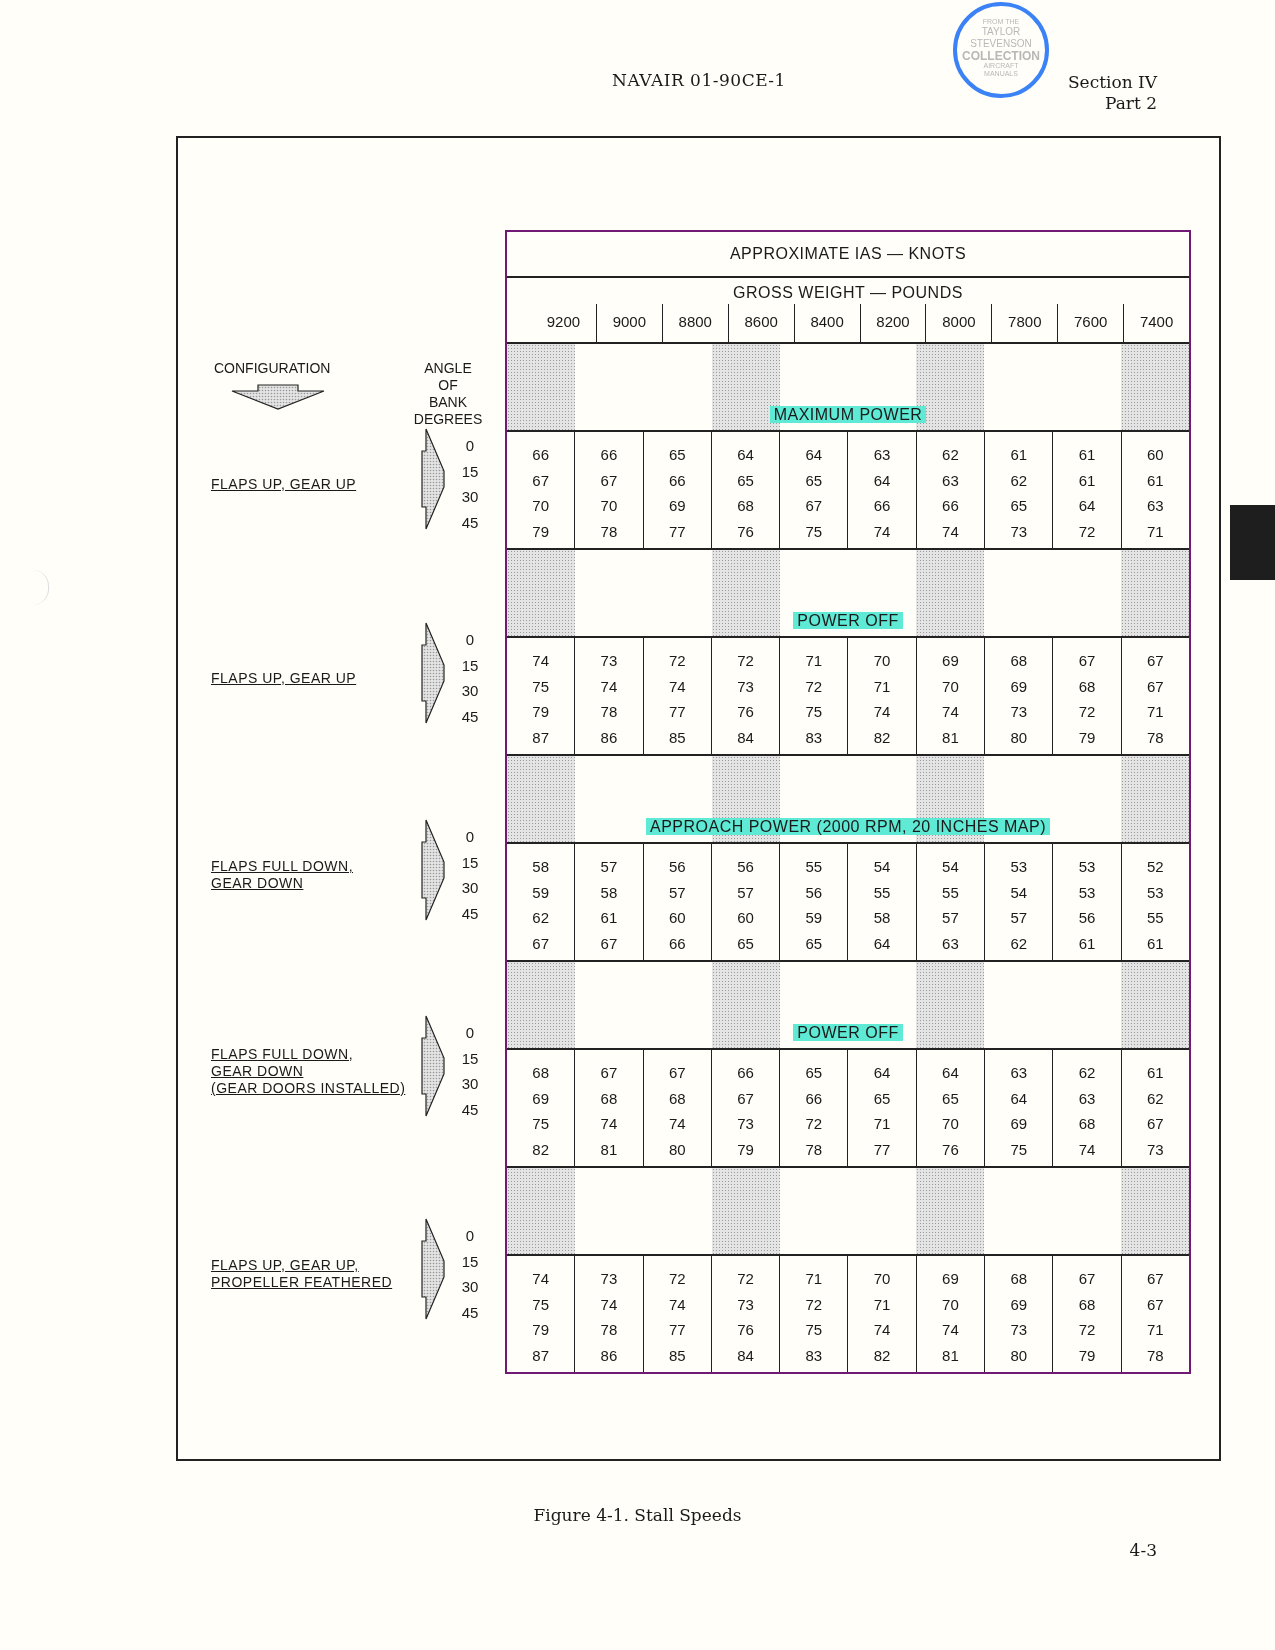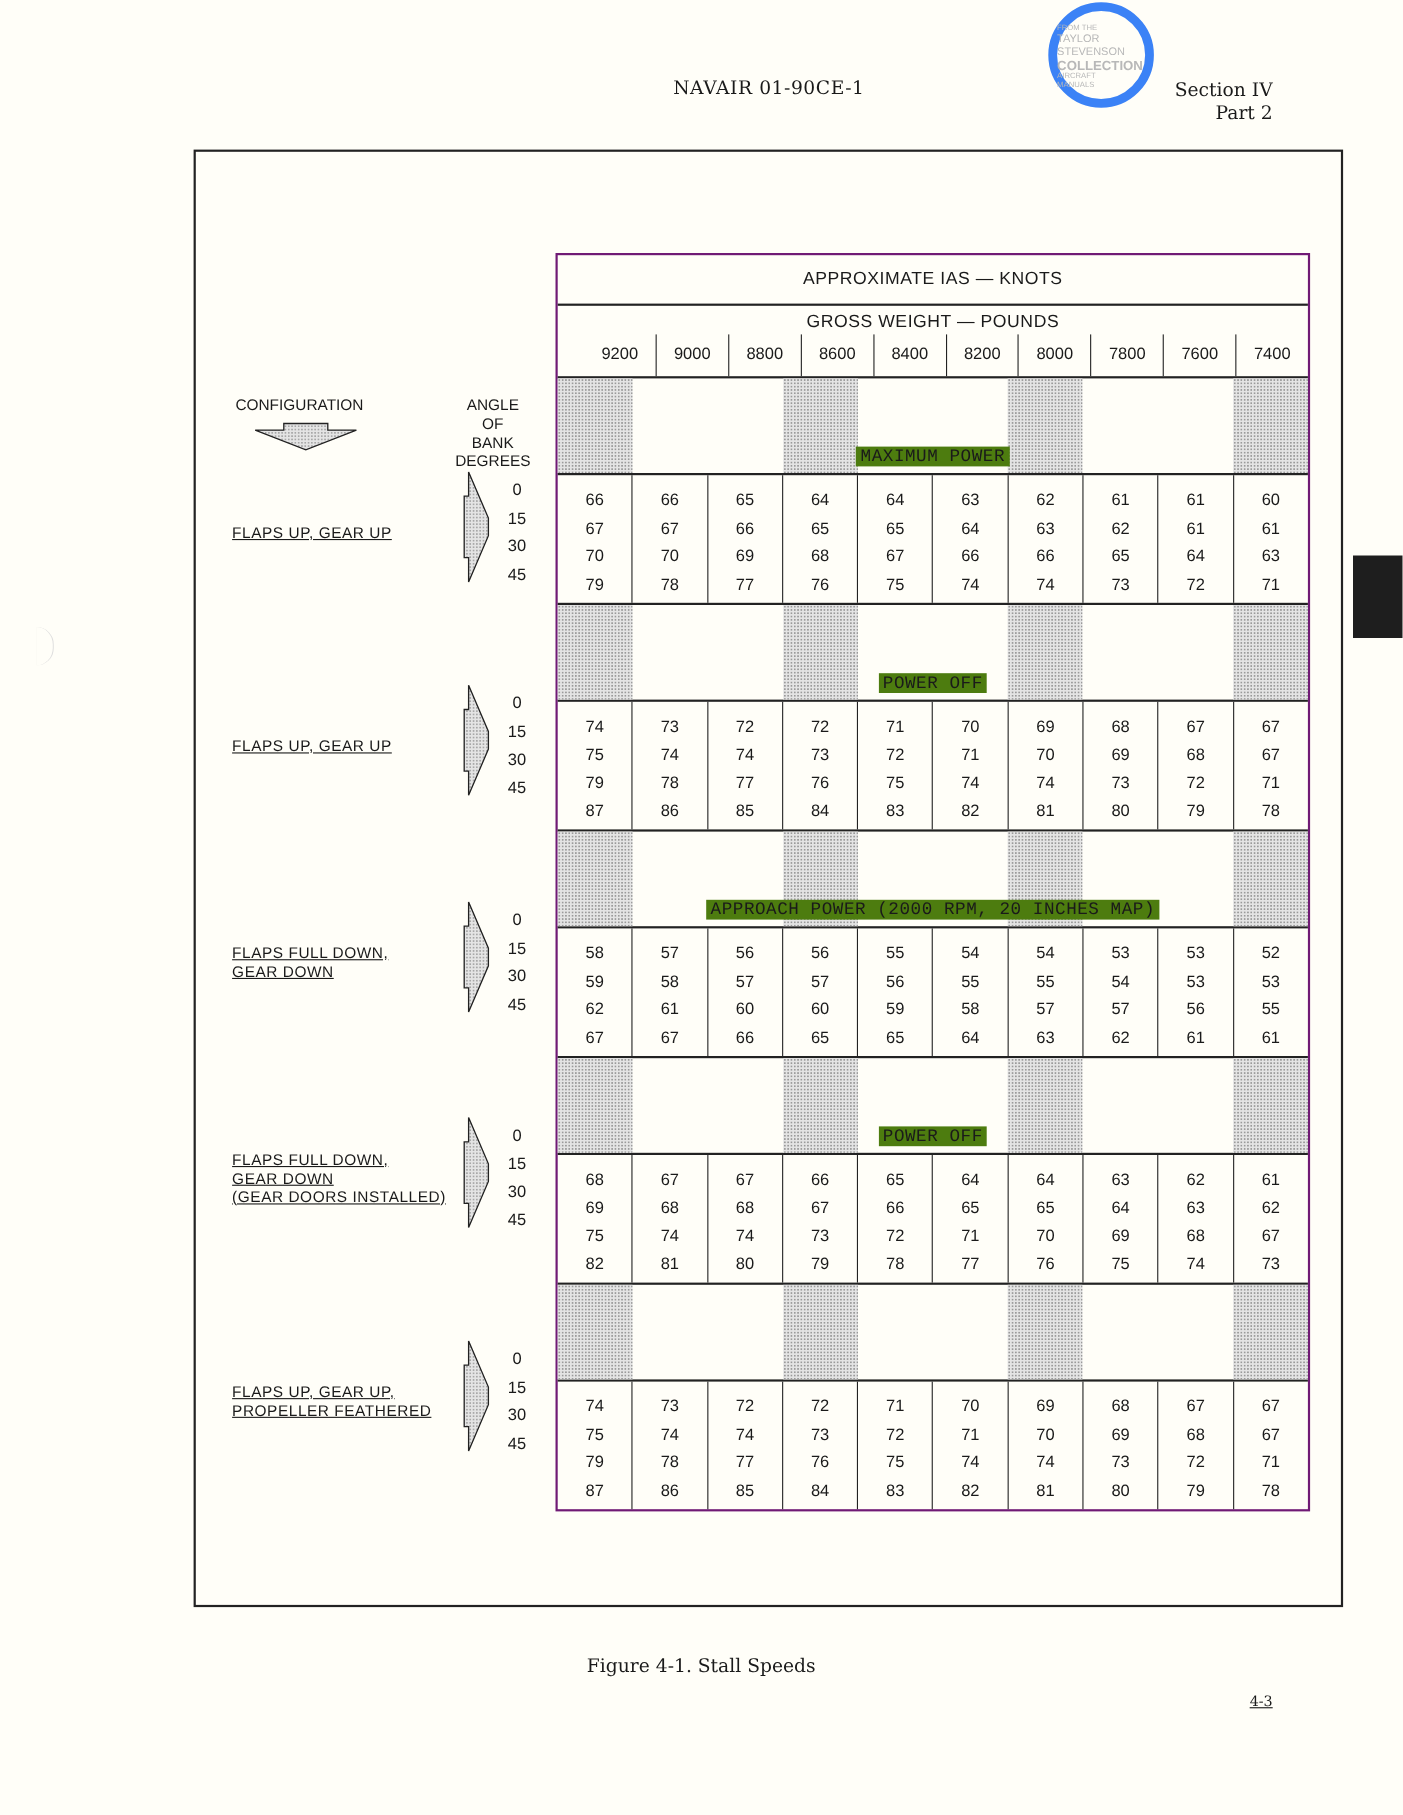--- a/index.html
+++ b/index.html
@@ -1,48 +1,48 @@
 <!DOCTYPE html>
 <html><head>
 <meta charset="utf-8">
 <style>
   html,body{margin:0;padding:0;}
   body{width:1275px;height:1650px;background:#fffef8;position:relative;overflow:hidden;font-family:"Liberation Sans",sans-serif;color:#1a1a1a;}
   .serif{font-family:"DejaVu Serif","Liberation Serif",serif;}
   #doc-id{position:absolute;left:612px;top:70px;font-size:17px;letter-spacing:0.5px;}
   #section{position:absolute;right:118px;top:72px;font-size:17px;text-align:right;line-height:21px;}
-  #stamp{position:absolute;left:953px;top:2px;width:96px;height:96px;border-radius:50%;border:8px solid #3b82f6;box-sizing:border-box;color:#b8b8b8;text-align:left;font-size:10px;line-height:12px;padding-top:12px;}
+  #stamp{position:absolute;left:953px;top:2px;width:96px;height:96px;border-radius:50%;border:4px solid #3b82f6;box-sizing:border-box;color:#b8b8b8;text-align:center;font-size:10px;line-height:12px;padding-top:12px;}
   #stamp .big{font-size:12px;font-weight:bold;}
   #stamp .sm{font-size:7px;line-height:8px;}
   #tab{position:absolute;left:1230px;top:505px;width:45px;height:75px;background:#1e1e1e;}
   #frame{position:absolute;left:176px;top:136px;width:1045px;height:1325px;border:2px solid #222;box-sizing:border-box;}
   #table{position:absolute;left:505px;top:230px;width:686px;border:2px solid #701a75;box-sizing:border-box;}
   .hdr1{height:44px;border-bottom:2px solid #222;text-align:center;line-height:44px;font-size:16px;letter-spacing:0.5px;}
   .hdr2{height:26px;text-align:center;line-height:30px;font-size:16px;letter-spacing:0.5px;}
   .wrow{display:flex;height:38px;}
   .wrow div{flex:1;text-align:center;line-height:36px;font-size:15px;border-left:1px solid #222;}
   .wrow div:first-child{border-left:none;padding-left:24px;}
   .band{position:relative;height:86px;border-top:2px solid #222;display:flex;}
   .band .col{flex:1;}
   .band .col.shade{background-color:#e4e4e4;background-image:radial-gradient(#9a9a9a 0.8px,transparent 0.9px);background-size:3px 3px;}
   .band .lab{position:absolute;left:0;right:0;bottom:6px;text-align:center;font-size:16px;letter-spacing:0.5px;}
-  .band .lab span{background:#4d7c0f;padding:0 4px;font-family:Liberation Mono, monospace;}
+  .band .lab span{background:#5eead4;padding:0 4px;}
   .drows{display:flex;border-top:2px solid #222;height:116px;}
   .drows .dcol{flex:1;border-left:1px solid #222;padding-top:10px;}
   .drows .dcol:first-child{border-left:none;}
   .dcol div{text-align:center;font-size:15px;height:25.5px;line-height:25.5px;}
   .cfg-head{position:absolute;left:214px;top:360px;font-size:14px;}
   .cfg-arrow{position:absolute;left:228px;top:383px;}
   .bank-head{position:absolute;left:398px;top:360px;width:100px;text-align:center;font-size:14px;line-height:17px;}
   .cfg{position:absolute;left:211px;font-size:14px;line-height:17px;letter-spacing:0.5px;text-decoration:underline;}
   .bankgrp{position:absolute;left:420px;width:80px;}
   .bankgrp .nums{position:absolute;left:30px;top:0;width:40px;}
   .bankgrp .nums div{height:25.5px;line-height:25.5px;font-size:15px;text-align:center;}
   #caption{position:absolute;left:0;right:0;top:1505px;text-align:center;font-size:17px;}
-  #pagenum{position:absolute;right:118px;top:1540px;font-size:13px;text-decoration:underline;}
+  #pagenum{position:absolute;right:118px;top:1540px;font-size:17px;}
   .bracket{position:absolute;left:33px;top:570px;width:15px;height:35px;border-right:1px solid #ddd;border-radius:0 20px 20px 0;}
 </style>
 </head>
 <body>
 
 <div id="doc-id" class="serif">NAVAIR 01-90CE-1</div>
 <div id="section" class="serif">
   <div>Section IV</div>
   <div>Part 2</div>
 </div>

